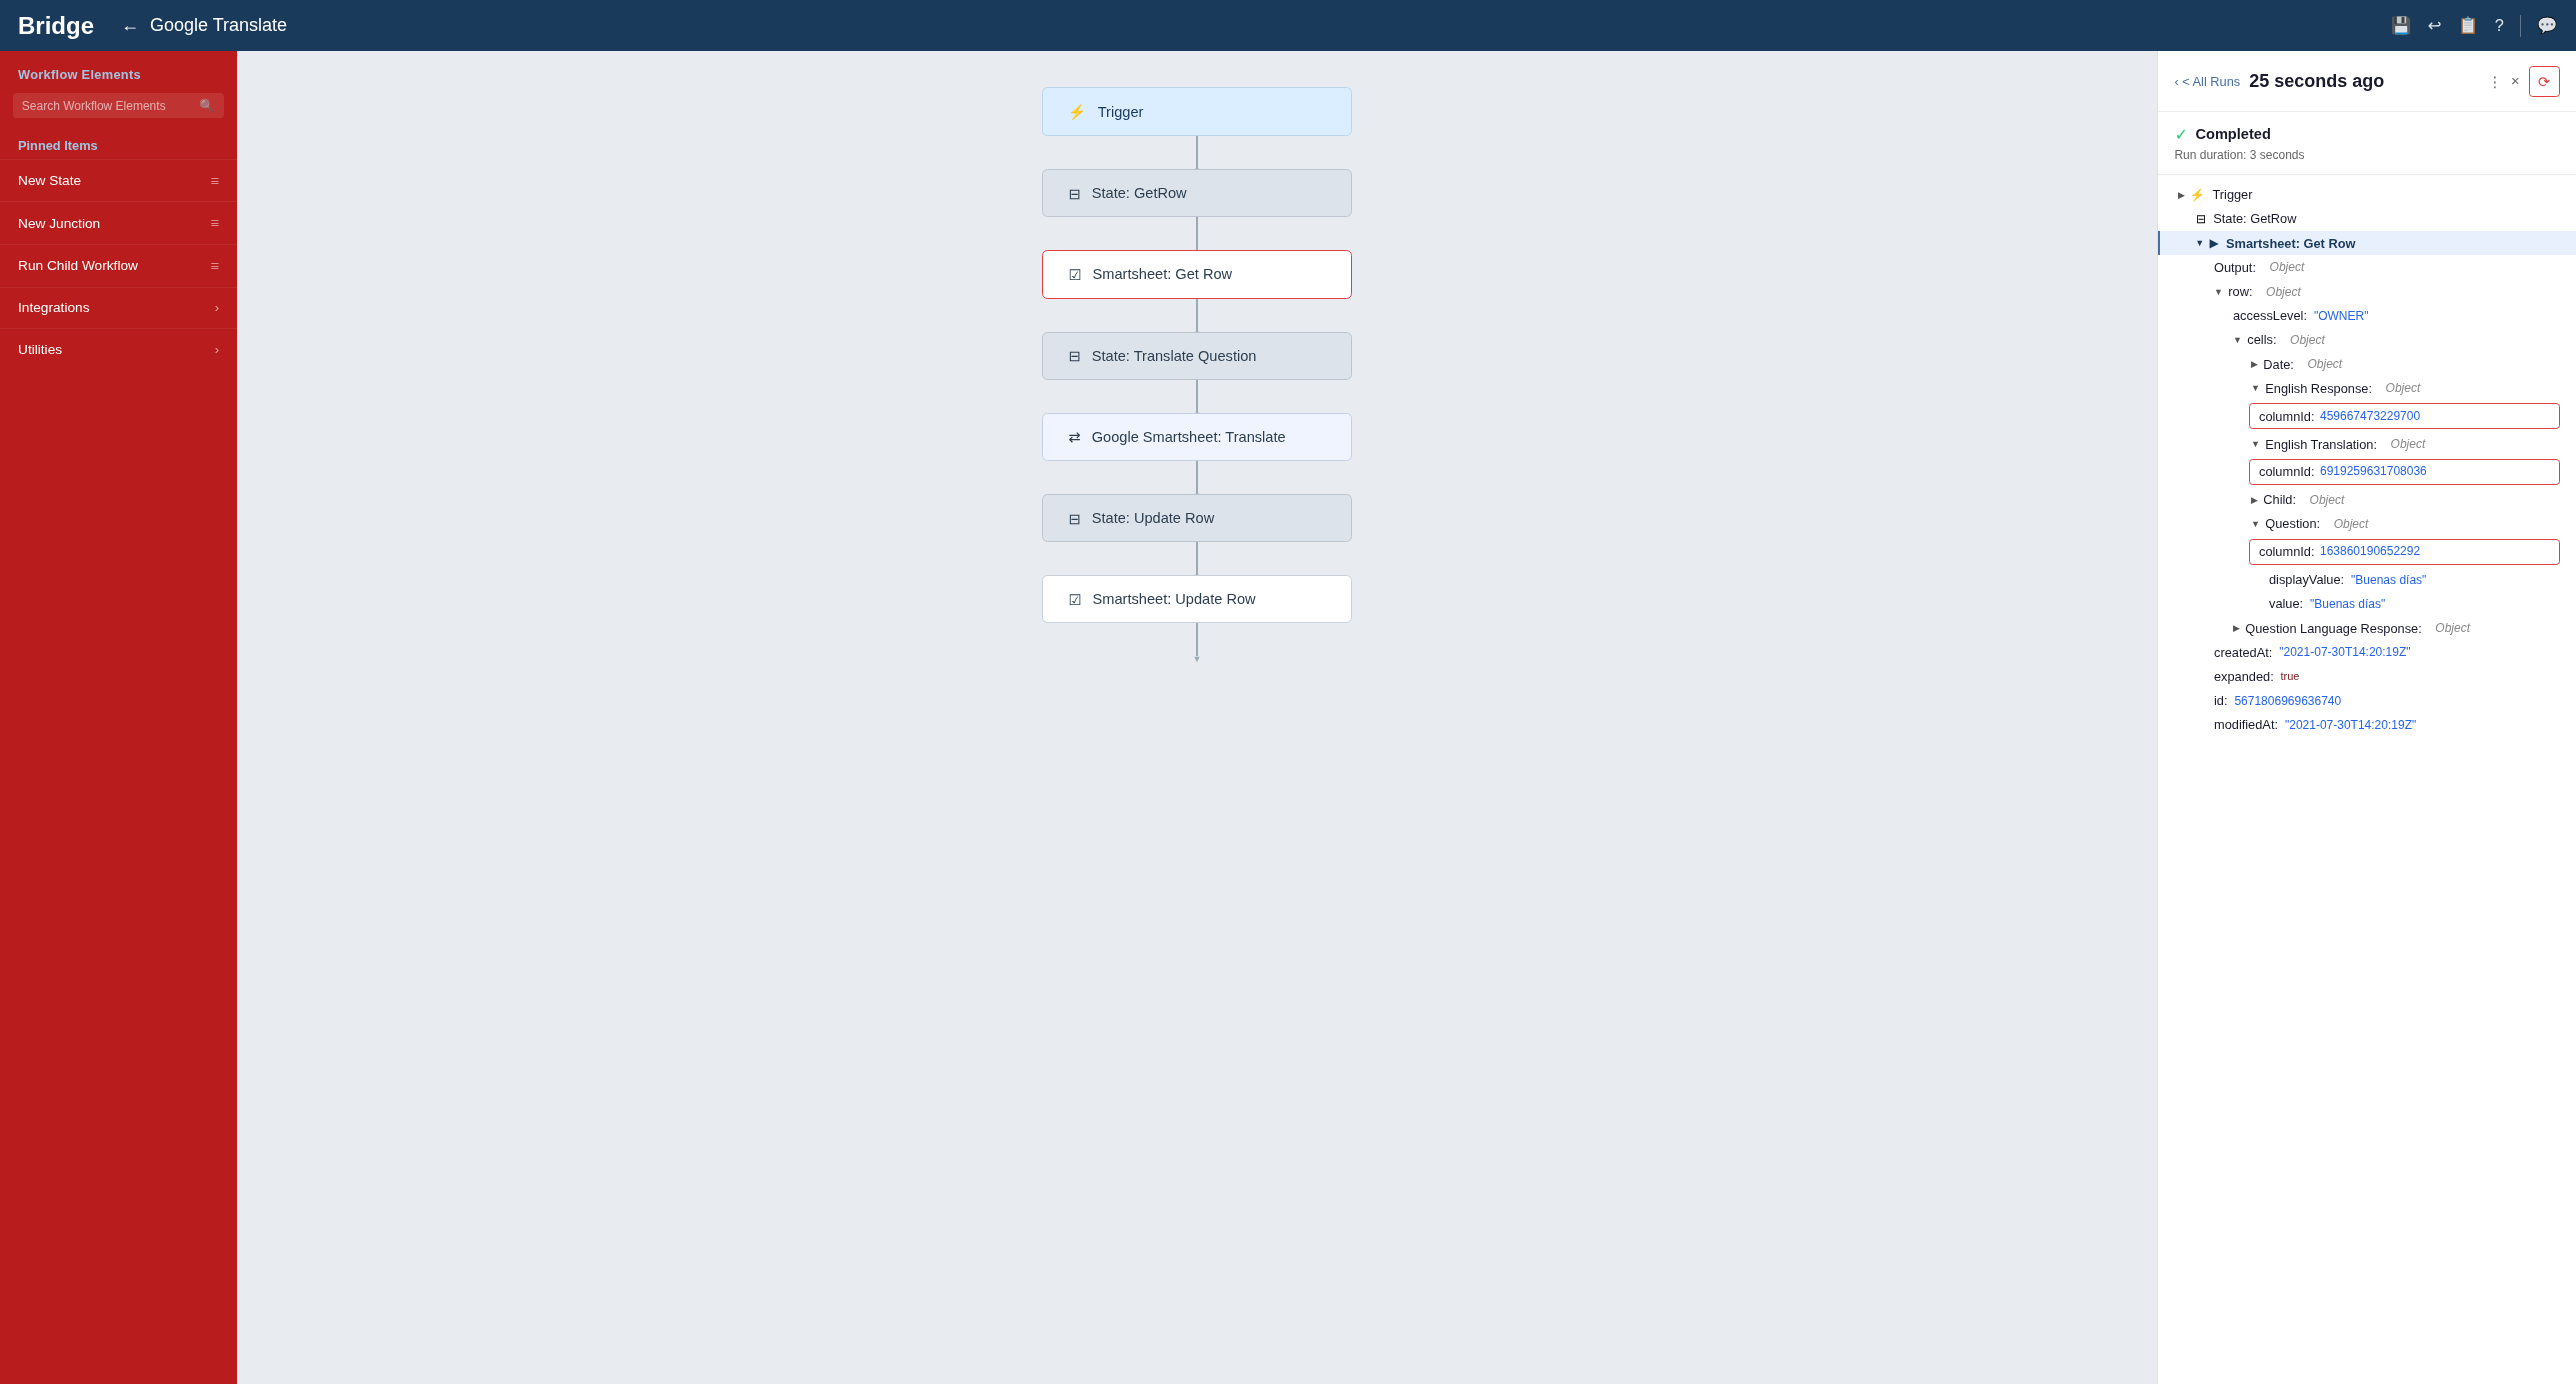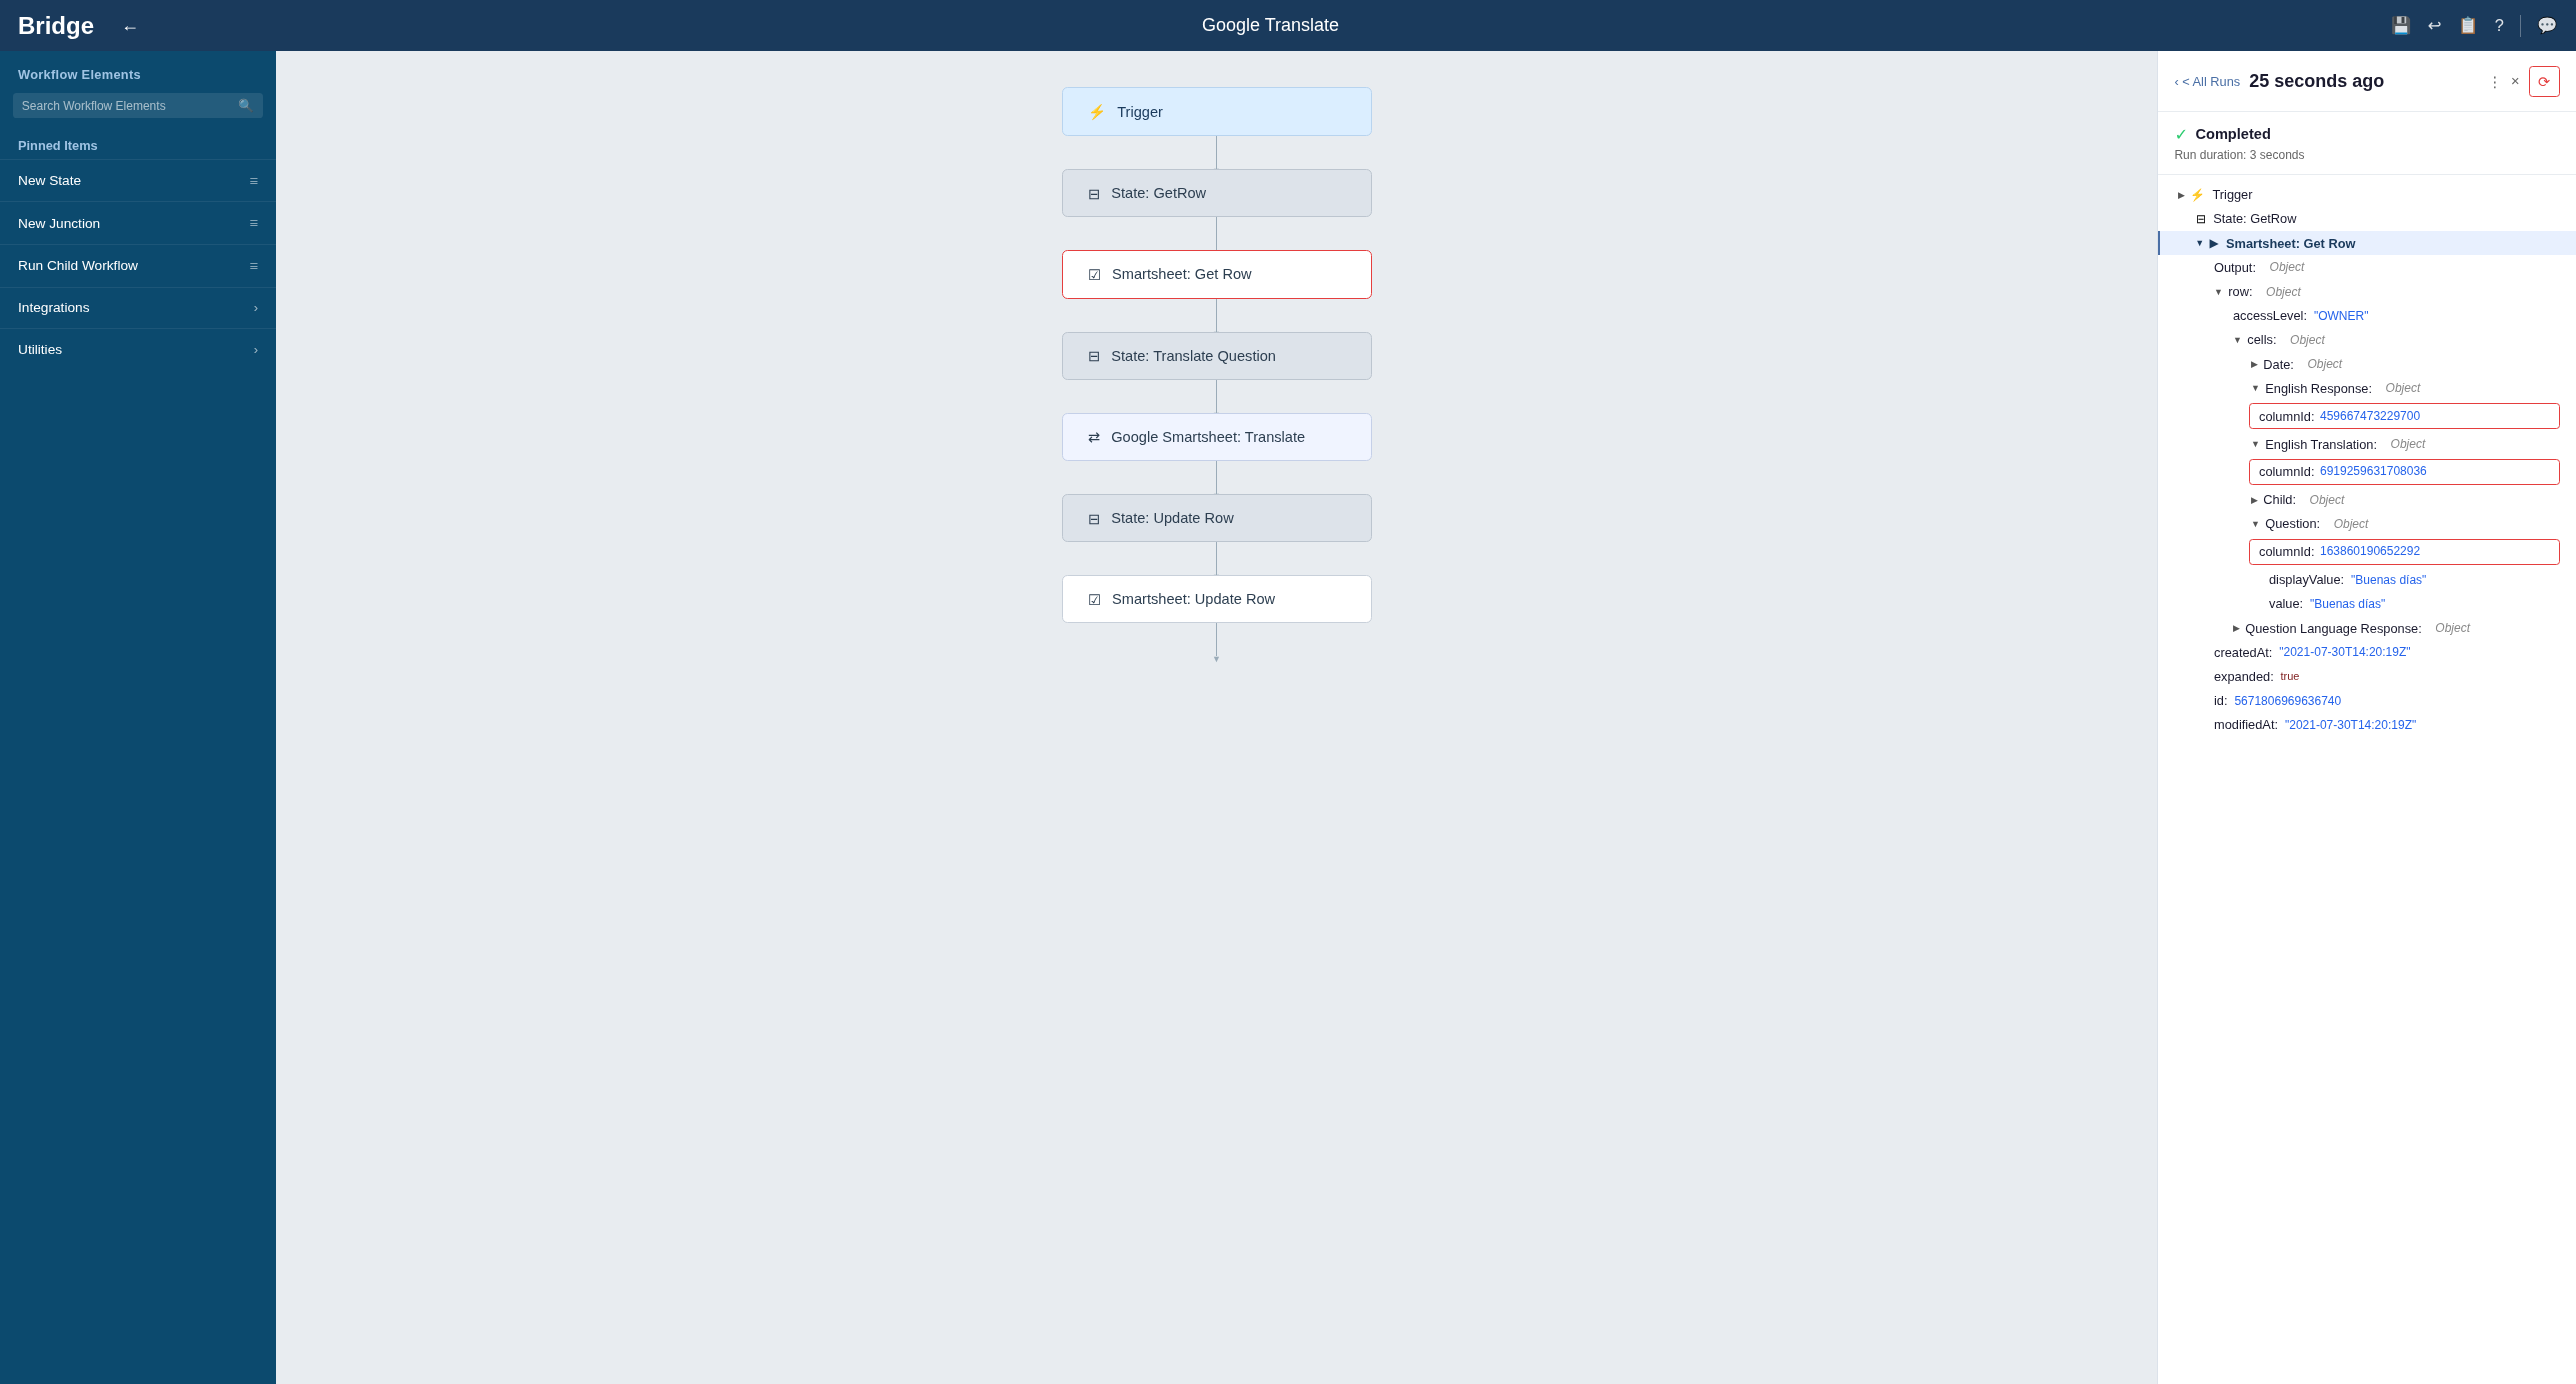--- a/index.html
+++ b/index.html
@@ -29,21 +29,20 @@
       color: white;
       cursor: pointer;
       margin-right: 11px;
       font-size: 18px;
     }
     .top-header .page-title {
       font-size: 18px;
       color: white;
       font-weight: 400;
       flex: 1;
-      text-align: center;
     }
     .top-header .header-actions {
       display: flex;
       align-items: center;
       gap: 16.4px;
     }
     .top-header .header-icon {
       color: white;
       font-size: 16.4px;
       cursor: pointer;
@@ -57,22 +56,22 @@
 
     
     .main-layout {
       display: flex;
       flex: 1;
       overflow: hidden;
     }
 
     
     .sidebar {
-      width: 276px;
-      background: #0c4a6e;
+      width: 237px;
+      background: #b91c1c;
       color: white;
       display: flex;
       flex-direction: column;
       flex-shrink: 0;
       overflow-y: auto;
     }
     .sidebar-section-title {
       font-size: 12.8px;
       font-weight: 600;
       color: #a0c4e4;

